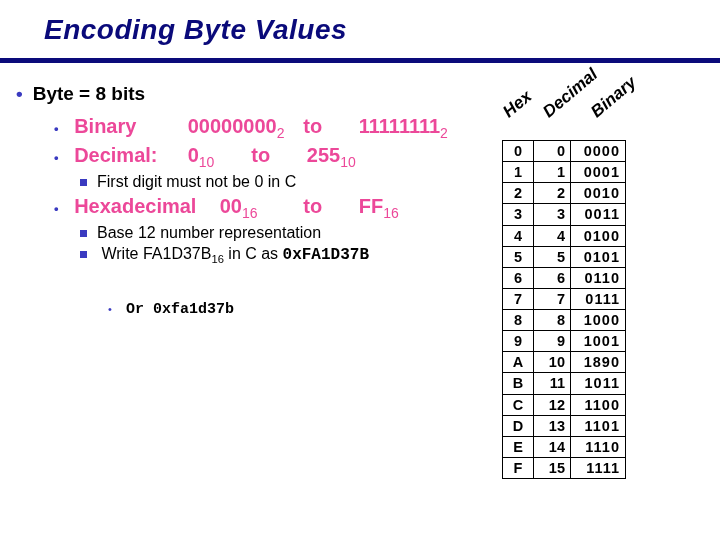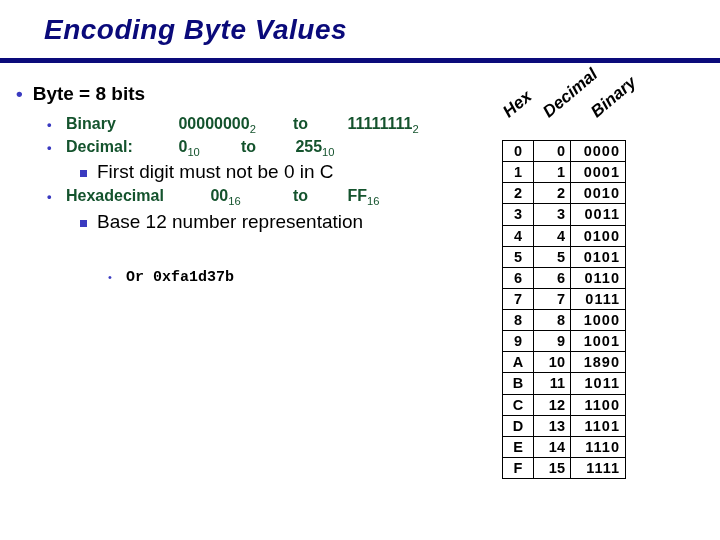--- a/index.html
+++ b/index.html
@@ -39,37 +39,37 @@
   }
   .b1::before {
     content: "•";
     color: #3a3ac0;
     margin-right: 10px;
   }
   .sub-list {
     margin: 10px 0 0 22px;
   }
   .b2 {
-    color: #14532d;
-    font-size: 16px;
-    margin: 3px 9px;
+    color: #ec4899;
+    font-size: 20px;
+    margin: 3px 16px;
     font-weight: bold;
   }
   .b2::before {
     content: "•";
     color: #3a3ac0;
     margin-right: 10px;
     font-size: 13px;
   }
   .sq-list {
     margin: 2px 0 4px 42px;
   }
   .sq {
     color: #000;
-    font-size: 19px;
+    font-size: 16px;
     margin: 3px 0;
   }
   .sq::before {
     content: "";
     display: inline-block;
     width: 7px;
     height: 7px;
     background: #3a3ac0;
     margin-right: 10px;
     vertical-align: 1px;
@@ -177,20 +177,23 @@
 
     <div class="b2 range">
       <span class="lab" style="width:140px">Hexadecimal</span>
       <span class="a" style="width:78px"><span>00</span><sub>16</sub></span>
       <span class="to">to</span>
       <span><span>FF</span><sub>16</sub></span>
     </div>
 
     <div class="sq-list">
       <div class="sq">Base 12 number representation</div>
+      <div class="sq">
+        <span>Write FA1D37B</span><sub>16</sub><span> in C as </span><span class="mono">0xFA1D37B</span>
+      </div>
     </div>
 
     <div class="tiny-list">
       <div class="tiny">
         <span class="mono"><span>Or </span><span>0xfa1d37b</span></span>
       </div>
     </div>
 
   </div>
 </div>

